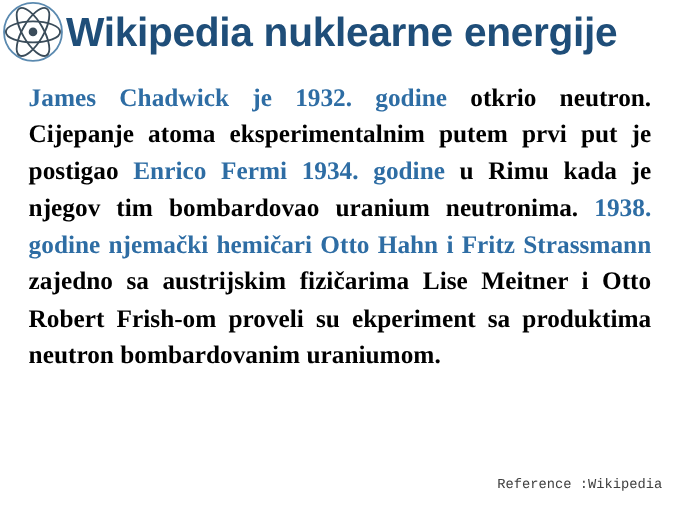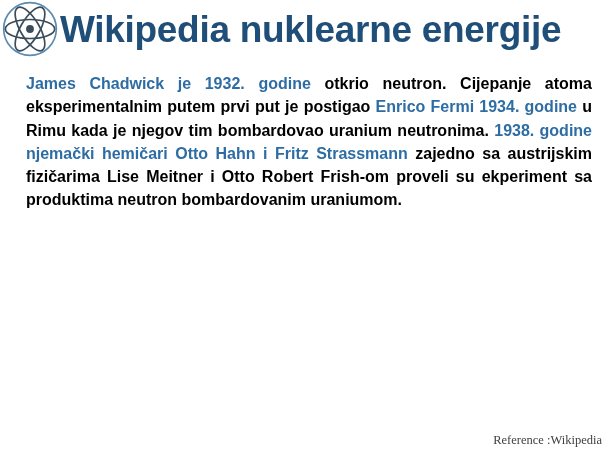--- a/index.html
+++ b/index.html
@@ -46,42 +46,42 @@
     margin-left: 2px;
     white-space: nowrap;
     font-family: "Liberation Sans", sans-serif;
   }
   
   .body-text {
     position: absolute;
     left: 26px;
     top: 72px;
     width: 566px;
-    font-size: 16px;
+    font-size: 23px;
     font-weight: bold;
     line-height: 1.455;
     color: #000000;
     text-align: justify;
     text-justify: inter-word;
-    font-family: Liberation Sans, sans-serif;
+    font-family: Liberation Serif, serif;
   }
   .body-text .hl {
     color: #2E6DA4;
   }
   .body-text p {
     margin: 0;
   }
   
   .reference {
     position: absolute;
     right: 14px;
     bottom: 14px;
     font-size: 12.5px;
     color: #404040;
-    font-family: Liberation Serif, serif;
+    font-family: Liberation Mono, monospace;
   }
 </style>
 </head>
 <body>
 
 <div class="slide">
 
   <div class="header">
     <svg class="atom-logo" viewBox="0 0 100 100">
       <circle cx="50" cy="50" r="47" fill="none" stroke="#5B8AB0" stroke-width="3"></circle>

